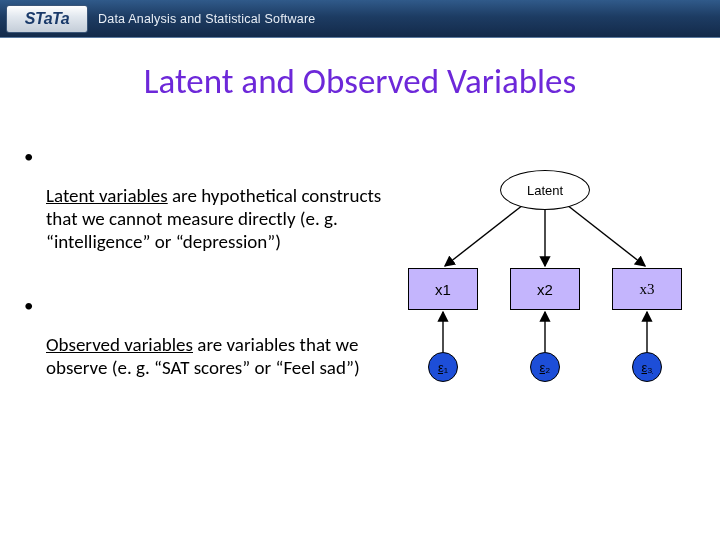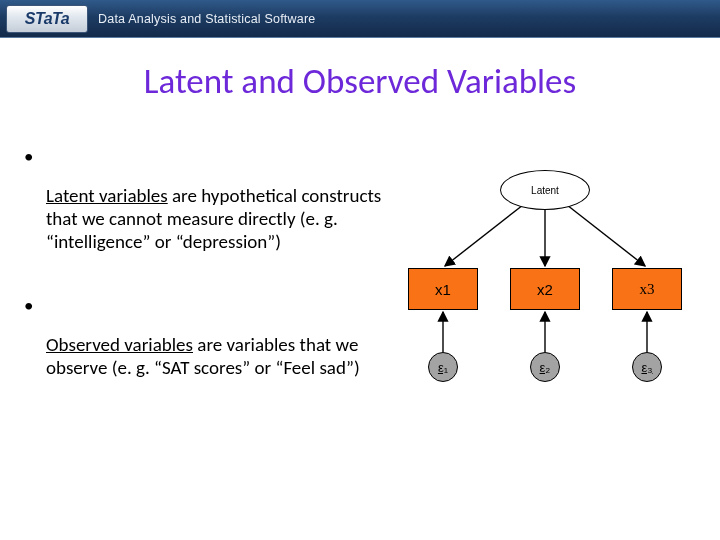--- a/index.html
+++ b/index.html
@@ -88,45 +88,45 @@
     margin-left: 6px;
   }
   .latent-node {
     position: absolute;
     left: 110px; top: 0;
     width: 90px; height: 40px;
     border: 1.5px solid #000;
     border-radius: 50%;
     display: flex; align-items: center; justify-content: center;
     font-family: Arial, sans-serif;
-    font-size: 10px;
+    font-size: 13px;
     background: #fff;
   }
   .box {
     position: absolute;
     width: 70px; height: 42px;
     border: 1.5px solid #000;
     display: flex; align-items: center; justify-content: center;
     font-family: Arial, sans-serif;
     font-size: 15px;
-    background: #f97316;
+    background: #c4b5fd;
     top: 98px;
   }
   .box.b1 { left: 18px; }
   .box.b2 { left: 120px; }
   .box.b3 { left: 222px; font-family: Liberation Serif, serif; }
   .err {
     position: absolute;
     width: 30px; height: 30px;
     border: 1.5px solid #000;
     border-radius: 50%;
     display: flex; align-items: center; justify-content: center;
     font-family: Arial, sans-serif;
     font-size: 13px;
-    background: #a3a3a3;
+    background: #1d4ed8;
     top: 182px;
     text-decoration: underline;
   }
   .err.e1 { left: 38px; }
   .err.e2 { left: 140px; }
   .err.e3 { left: 242px; }
   svg.arrows {
     position: absolute;
     left: 0; top: 0;
     width: 310px; height: 250px;

